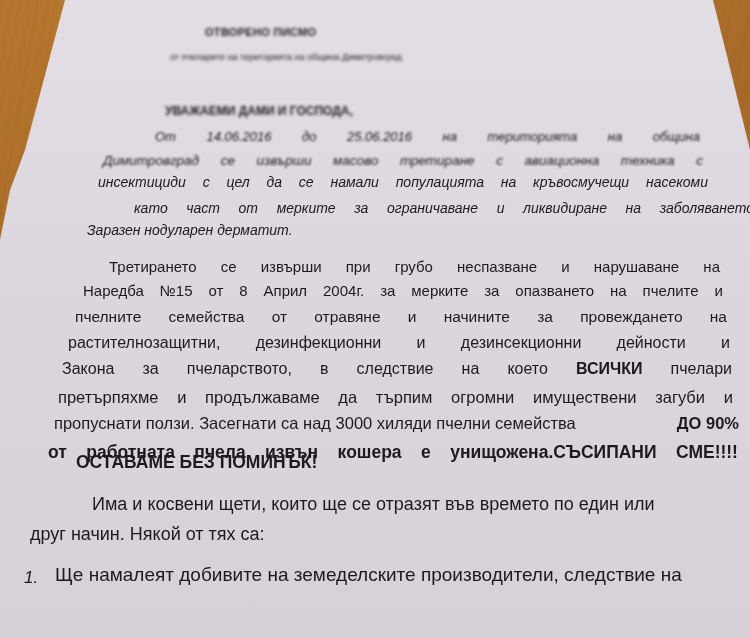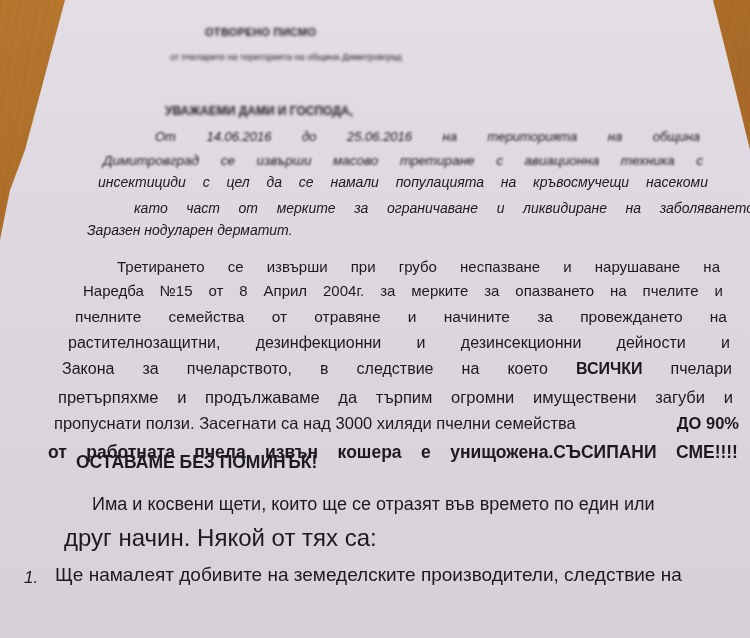--- a/index.html
+++ b/index.html
@@ -38,21 +38,21 @@
   .p2-l2 { left:83px;  top:282px; width:640px; font-size:15px; }
   .p2-l3 { left:75px;  top:308px; width:652px; font-size:15.5px;align-items:center; }
   .p2-l4 { left:68px;  top:334px; width:662px; font-size:16px;text-align:right; }
   .p2-l5 { left:62px;  top:360px; width:670px; font-size:16px; }
   .p2-l6 { left:58px;  top:388px; width:675px; font-size:16.5px; }
   .p2-l7 { left:54px;  top:414px; width:685px; font-size:16.5px; }
   .p2-l8 { left:48px;  top:442px; width:690px; font-size:17.5px; font-weight:bold; }
   .p2-l9 { left:44px;  top:452px; font-size:17.5px; font-weight:bold; }
 
   .p3-l1 { left:92px; top:494px; font-size:18px; }
-  .p3-l2 { left:30px; top:524px; font-size:24px;margin-left:34px; }
+  .p3-l2 { left:30px; top:524px; font-size:18px; }
 
   .li-num { left:24px; top:568px; font-size:17px; font-style:italic; }
   .li-l1 { left:55px; top:564px; font-size:19px; }
   .li-l2 { left:55px; top:599px; font-size:19px; }
 </style>
 </head>
 <body>
 
 <div class="wood-grain"></div>
 
@@ -103,21 +103,21 @@
     <span>за</span>
     <span>ограничаване</span>
     <span>и</span>
     <span>ликвидиране</span>
     <span>на</span>
     <span>заболяването</span>
   </div>
   <div class="txt p1-l5 blur1">Заразен нодуларен дерматит.</div>
 
   <div class="txt justify p2-l1 blur1">
-    <span style="margin-left:12px">Третирането</span>
+    <span style="margin-left:4px">Третирането</span>
     <span>се</span>
     <span>извърши</span>
     <span>при</span>
     <span>грубо</span>
     <span>неспазване</span>
     <span>и</span>
     <span>нарушаване</span>
     <span>на</span>
   </div>
   <div class="txt justify p2-l2 blur0">

